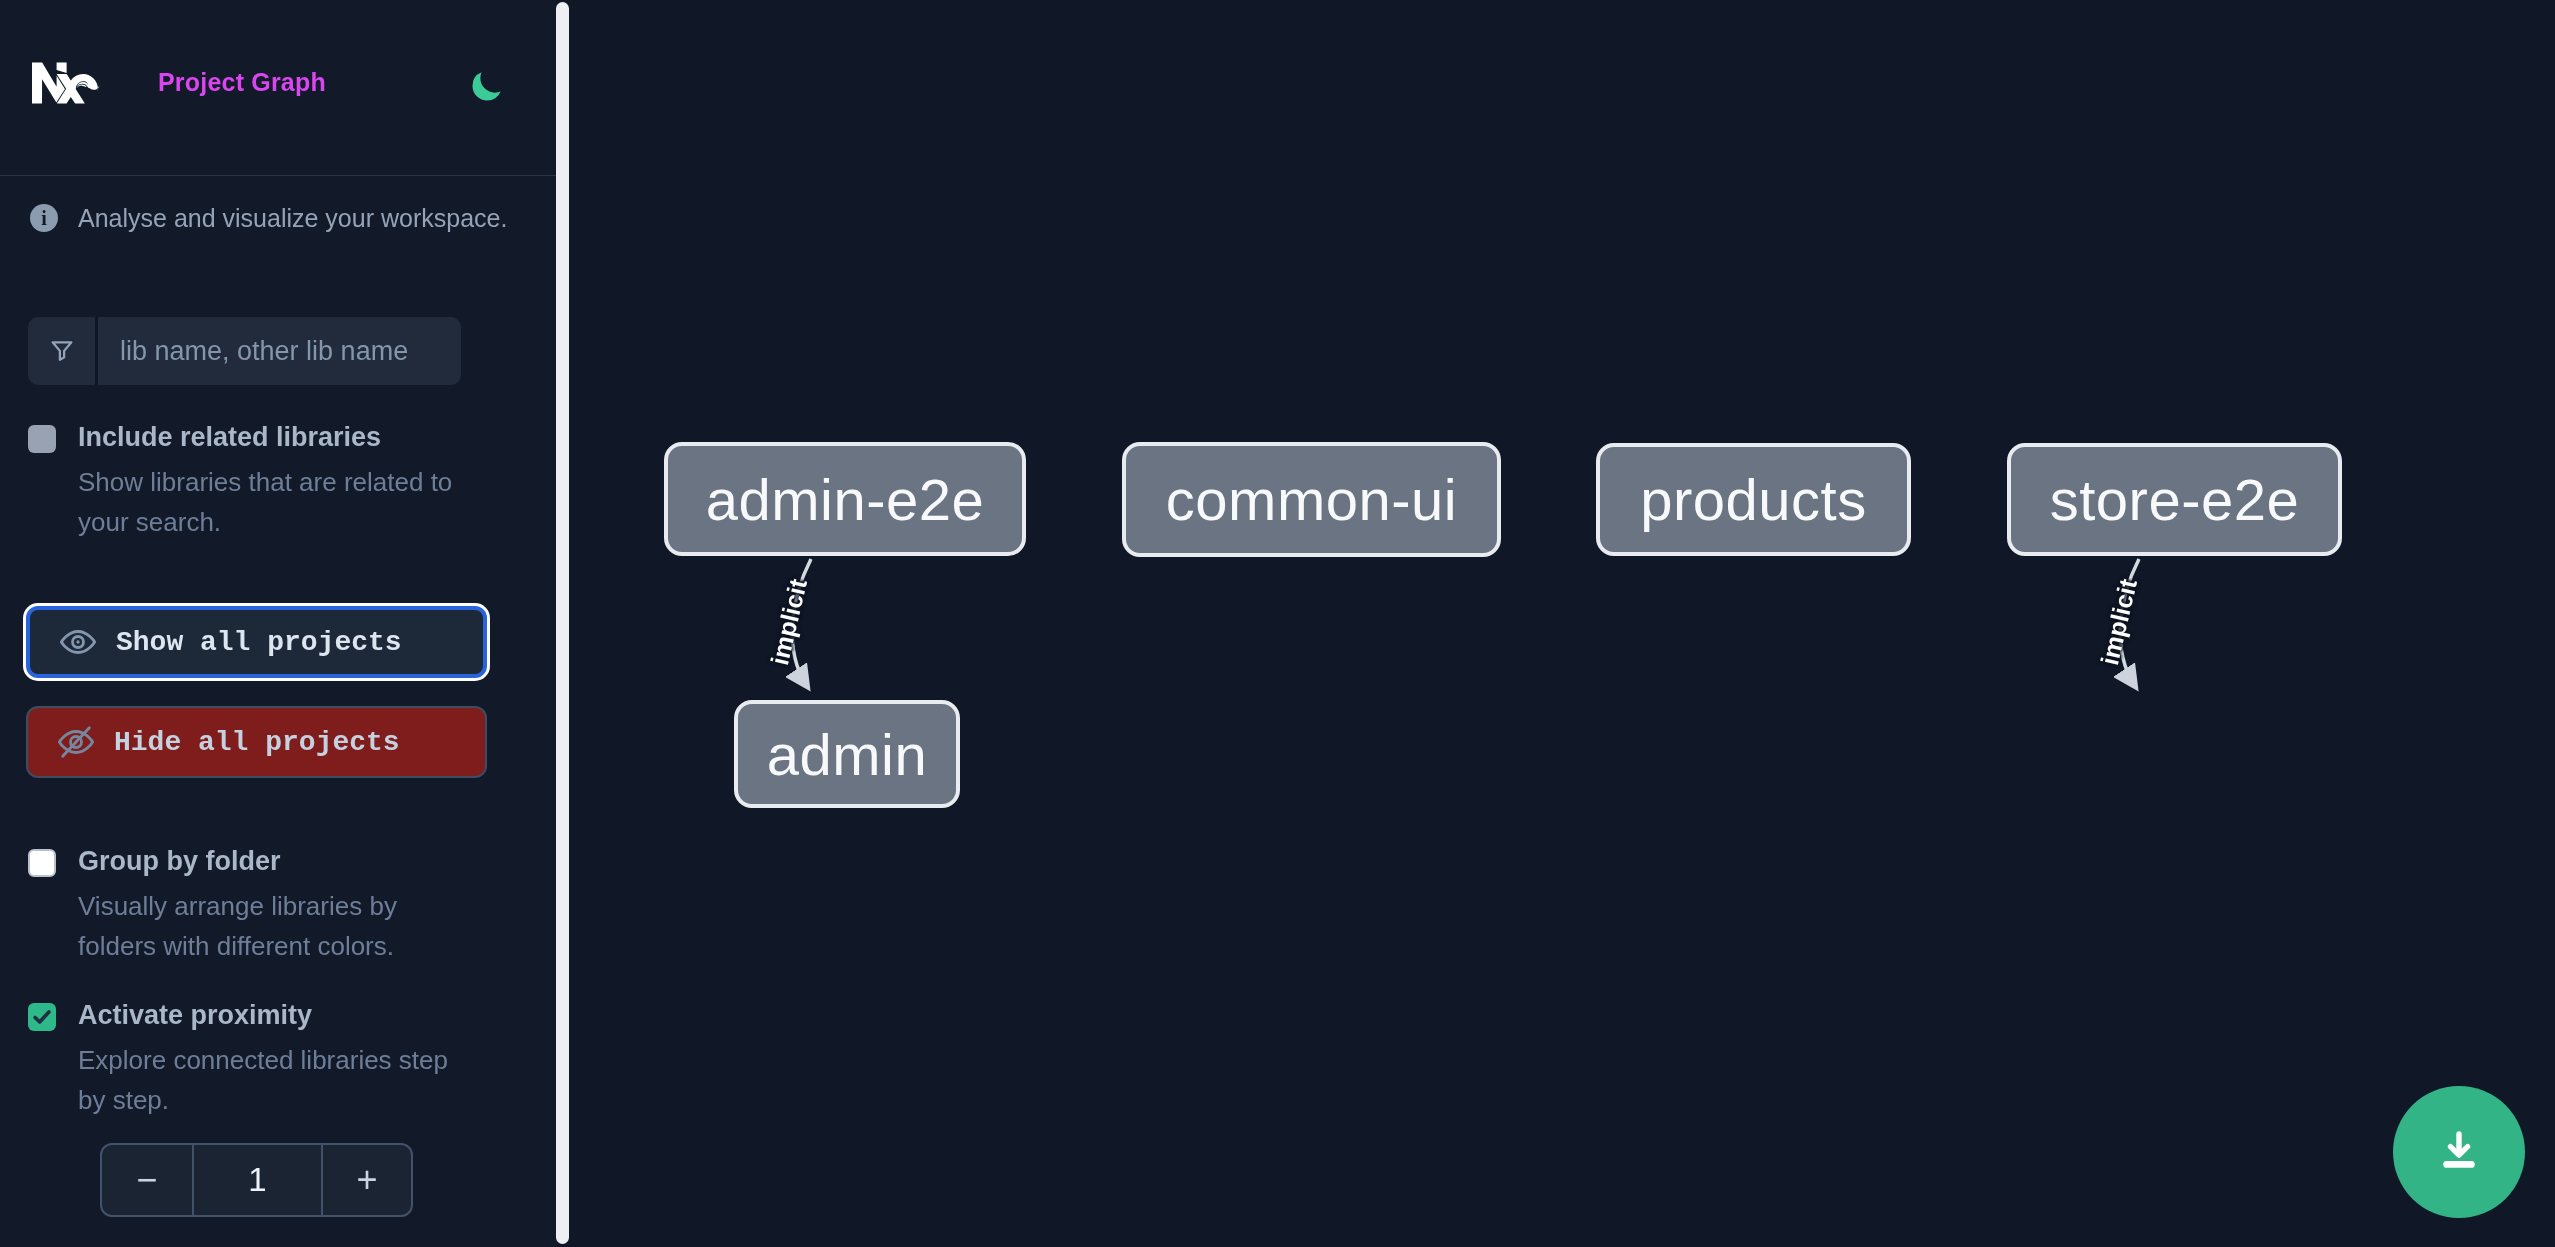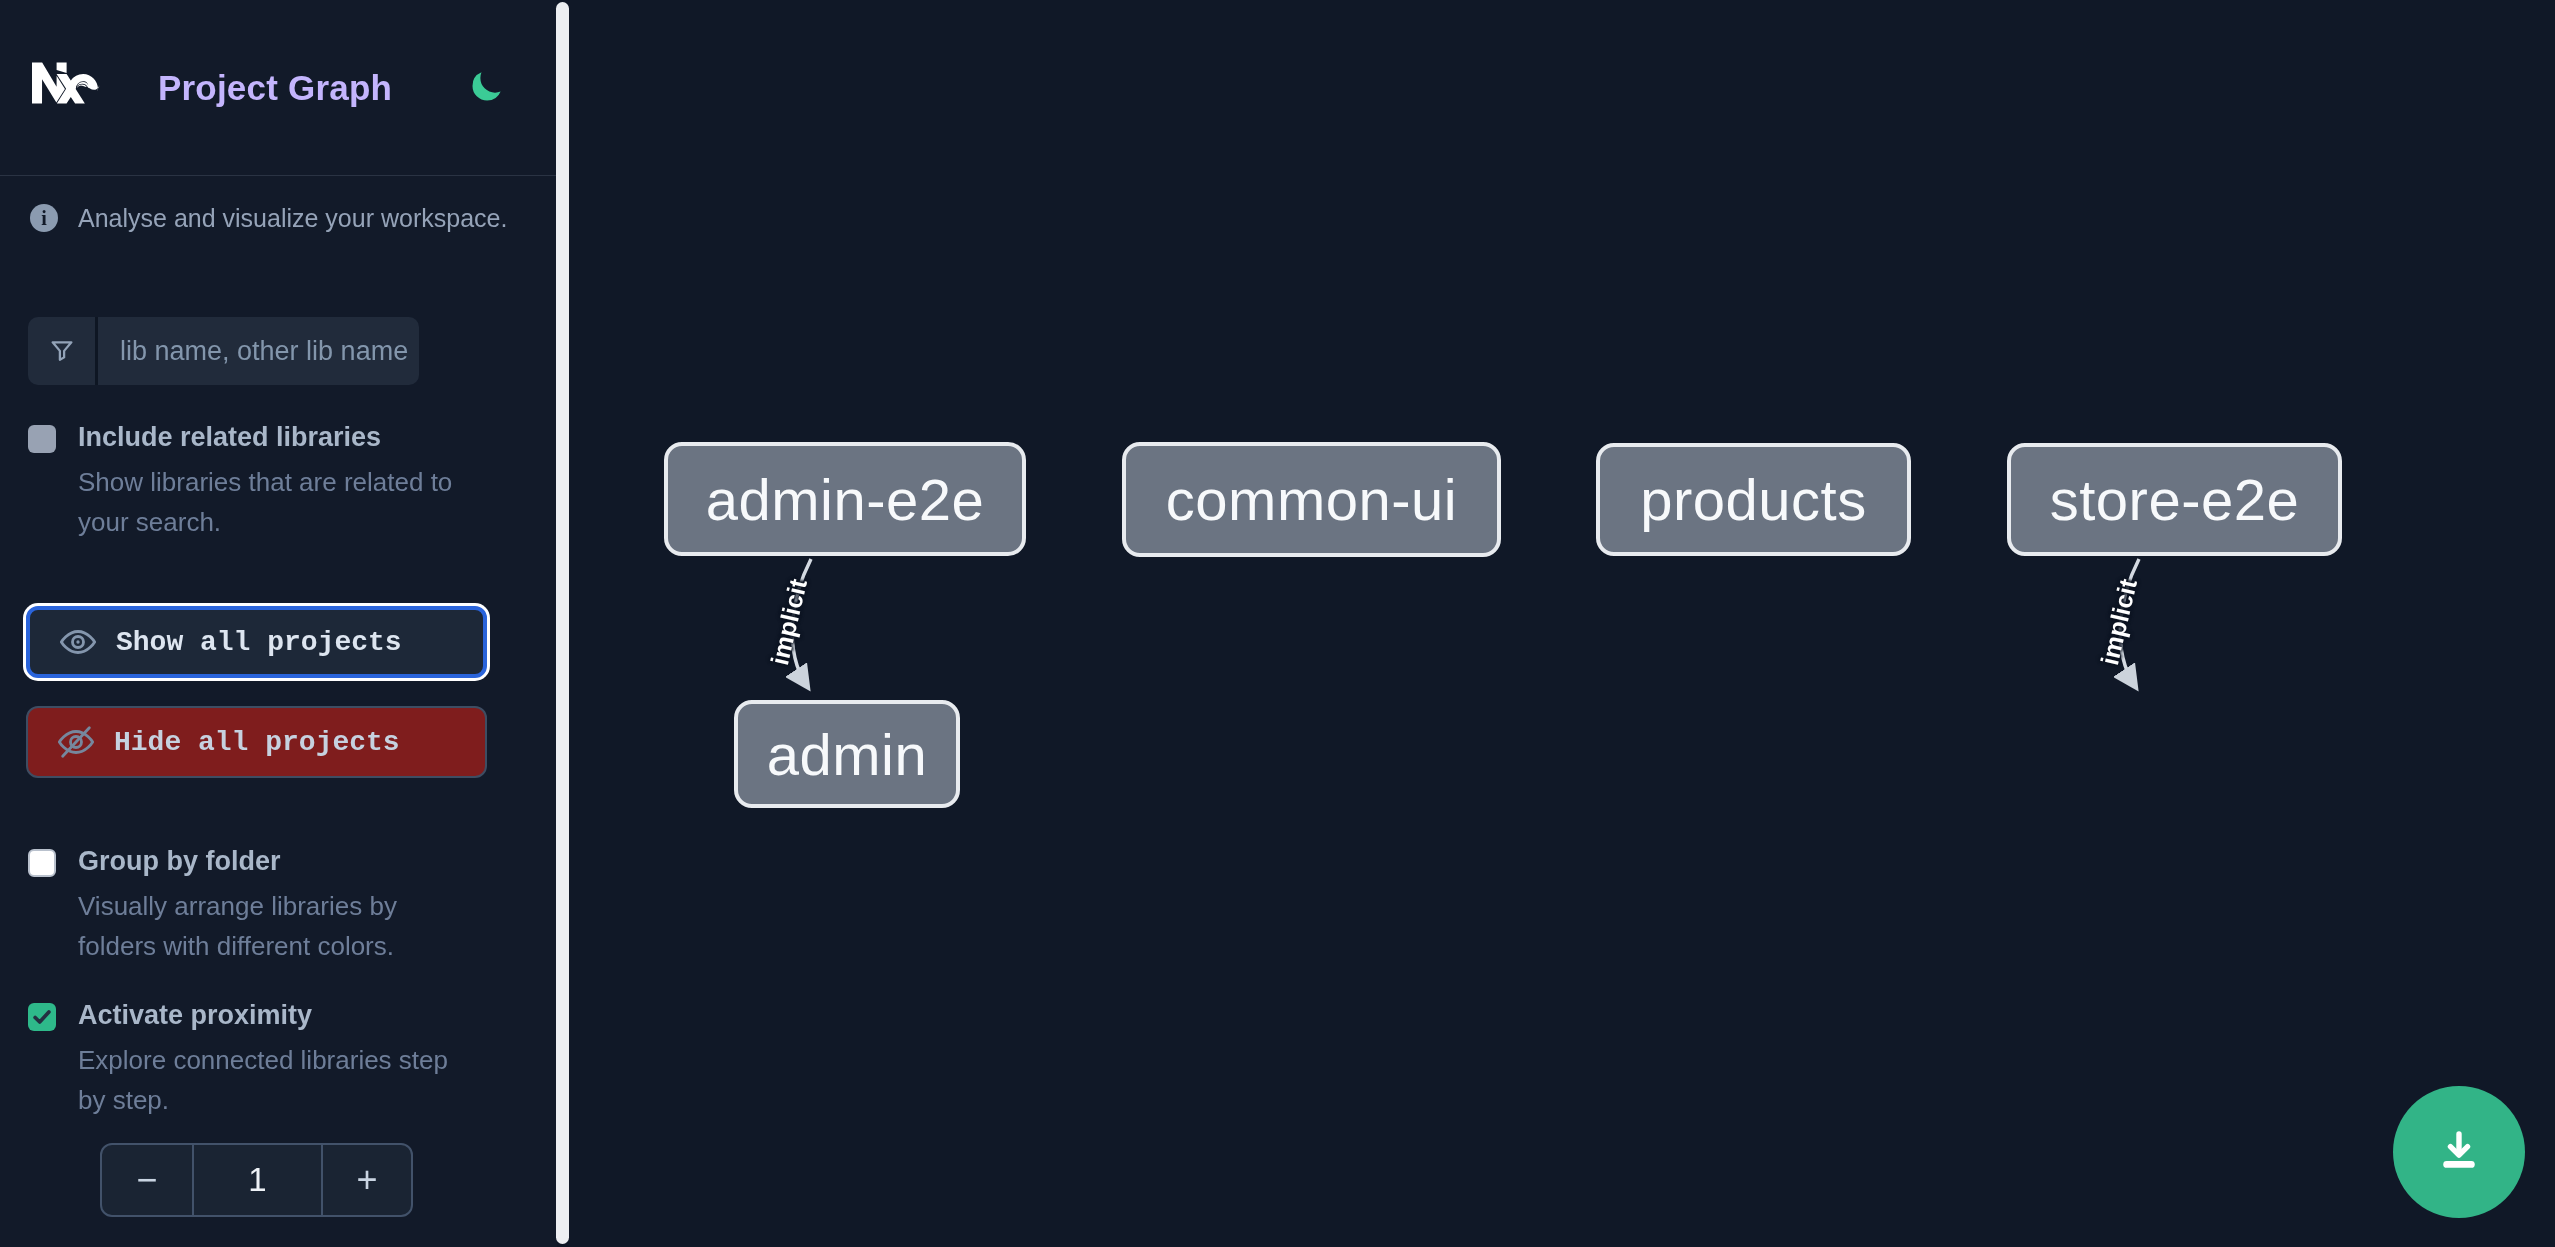--- a/index.html
+++ b/index.html
@@ -13,36 +13,36 @@
 
   
   .sidebar{
     position:absolute;left:0;top:0;width:557px;height:1247px;
     background:#121a29;
   }
   .logo{position:absolute;left:22px;top:50px;width:86px;height:66px;}
   .logo svg{width:100%;height:100%;}
   .page-title{
     position:absolute;left:158px;top:68px;
-    font-size:35px;font-weight:700;color:#c4b5fd;letter-spacing:.2px;
+    font-size:25px;font-weight:700;color:#d946ef;letter-spacing:.2px;
   }
   .theme-toggle{position:absolute;left:468px;top:69px;width:36px;height:36px;cursor:pointer;background:none;border:none;padding:0;}
   .theme-toggle svg{width:36px;height:36px;}
   .header-divider{position:absolute;left:0;top:175px;width:557px;height:1px;background:#2a3343;}
 
   .intro-row{position:absolute;left:0;top:202px;width:557px;}
   .info-icon{
     position:absolute;left:30px;top:2px;width:28px;height:28px;border-radius:50%;
     background:#8b9bb0;display:flex;align-items:center;justify-content:center;
   }
   .info-icon span{font-family:"Liberation Serif",serif;font-weight:700;font-size:20px;color:#121a29;line-height:1;}
   .intro-text{position:absolute;left:78px;top:2px;font-size:25px;color:#95a3b8;}
 
   .searchbar{
-    position:absolute;left:28px;top:317px;width:391px;height:68px;
+    position:absolute;left:28px;top:317px;width:433px;height:68px;
     background:#212b3b;border-radius:10px;display:flex;align-items:stretch;overflow:hidden;
   }
   .search-icon-cell{
     width:67px;display:flex;align-items:center;justify-content:center;
     border-right:3px solid #0e1623;flex:none;
   }
   .searchbar input{
     flex:1;background:transparent;border:none;outline:none;
     padding:0 0 0 22px;font-family:"Liberation Sans",sans-serif;
     font-size:27px;color:#d5dde8;

